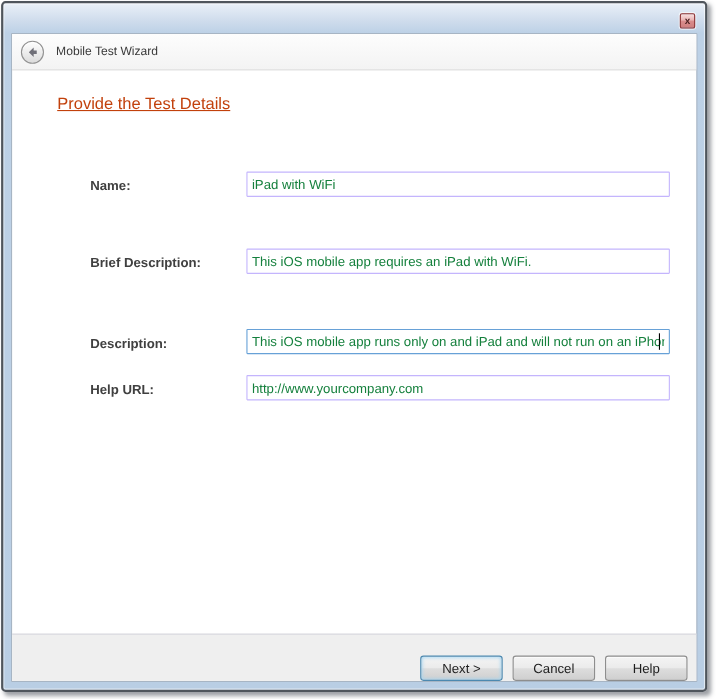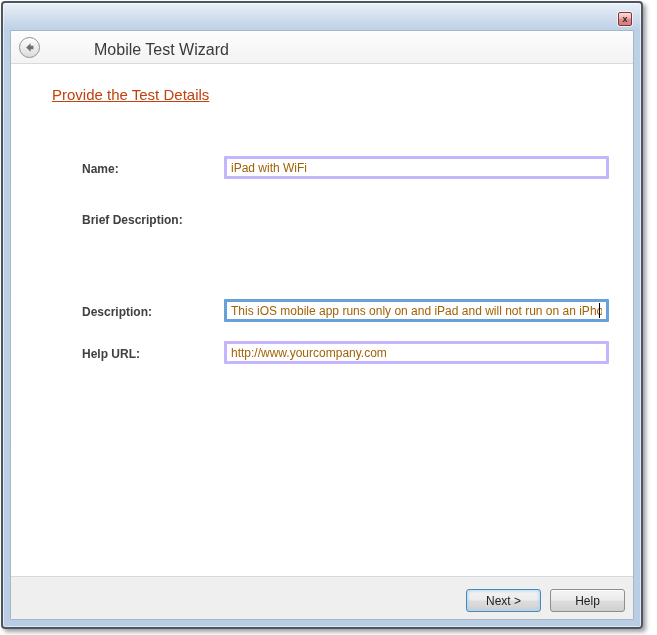--- a/index.html
+++ b/index.html
@@ -33,53 +33,53 @@
   }
   .back-btn {
     position:absolute; left:8px; top:6px; width:21px; height:21px;
     border:1px solid #919191; border-radius:50%;
     background:linear-gradient(180deg,#fefefe,#dcdcdc);
     box-shadow:inset 0 1px 0 #fff;
   }
   .back-btn svg { position:absolute; left:3px; top:3px; }
   .wizard-title {
     position:absolute; left:40px; top:10px;
-    font-size:16px; color:#3a3a3a;margin-left:43px;
+    font-size:11px; color:#3a3a3a;
   }
 
   .page-title {
     position:absolute; left:41px; top:55px;
     font-size:15px; color:#c2410c;text-decoration:underline;
   }
 
   .form-row { position:absolute; left:0; width:100%; height:23px; }
   .form-label {
     position:absolute; left:71px; top:6px;
     font-size:12px; font-weight:bold; color:#404040; white-space:nowrap;
   }
   .text-input {
     position:absolute; left:213px; top:0; width:385px; height:23px;
-    border:3px solid #c4b5fd; border-radius:1px;
+    border:1px solid #c4b5fd; border-radius:1px;
     padding:0 4px; font-family:"Liberation Sans", sans-serif;
-    font-size:12px; color:#a16207; background:#ffffff; outline:none;
+    font-size:12px; color:#15803d; background:#ffffff; outline:none;
   }
   .text-input.focused { border-color:#67a1d7; }
   .caret {
     position:absolute; top:4px; width:1px; height:15px; background:#000;
   }
 
   .row-name  { top:125px; }
-  .row-brief { top:176px; }
+  .row-brief { top:195px; }
   .row-desc  { top:248px;margin-top:20px; }
   .row-help  { top:310px; }
 
   .footer {
     position:absolute; left:0; right:0; bottom:0; height:43px;
     background:#efefef; border-top:1px solid #d7d7de;
-    display:flex; justify-content:flex-end; align-items:flex-start;
+    display:flex; justify-content:flex-end; align-items:flex-end;
     gap:9px; padding:12px 8px 0 1px;
   }
   .btn {
     width:75px; height:23px;
     border:1px solid #8e8e8e; border-radius:3px;
     background:linear-gradient(180deg,#f4f4f4 0%,#ebebeb 48%,#dddddd 52%,#cfcfcf 100%);
     font-family:"Liberation Sans", sans-serif; font-size:12px; color:#1e1e1e;
     box-shadow:inset 0 1px 0 rgba(255,255,255,0.9);
     cursor:default;
   }
@@ -110,32 +110,34 @@
 
     <div class="page-title">Provide the Test Details</div>
 
     <div class="form-row row-name">
       <label class="form-label">Name:</label>
       <input class="text-input" type="text" value="iPad with WiFi" style="">
     </div>
 
     <div class="form-row row-brief">
       <label class="form-label">Brief Description:</label>
+      <input class="text-input" type="text" value="This iOS mobile app requires an iPad with WiFi." style="">
     </div>
 
     <div class="form-row row-desc">
       <label class="form-label">Description:</label>
       <input class="text-input focused" type="text" value="This iOS mobile app runs only on and iPad and will not run on an iPhone. This " style="">
       <div class="caret" style="left:588px;"></div>
     </div>
 
     <div class="form-row row-help">
       <label class="form-label">Help URL:</label>
       <input class="text-input" type="text" value="http://www.yourcompany.com" style="">
     </div>
 
     <div class="footer">
       <button class="btn default">Next &gt;</button>
+      <button class="btn">Cancel</button>
       <button class="btn">Help</button>
     </div>
 
   </div>
 </div>
 
 </body></html>

